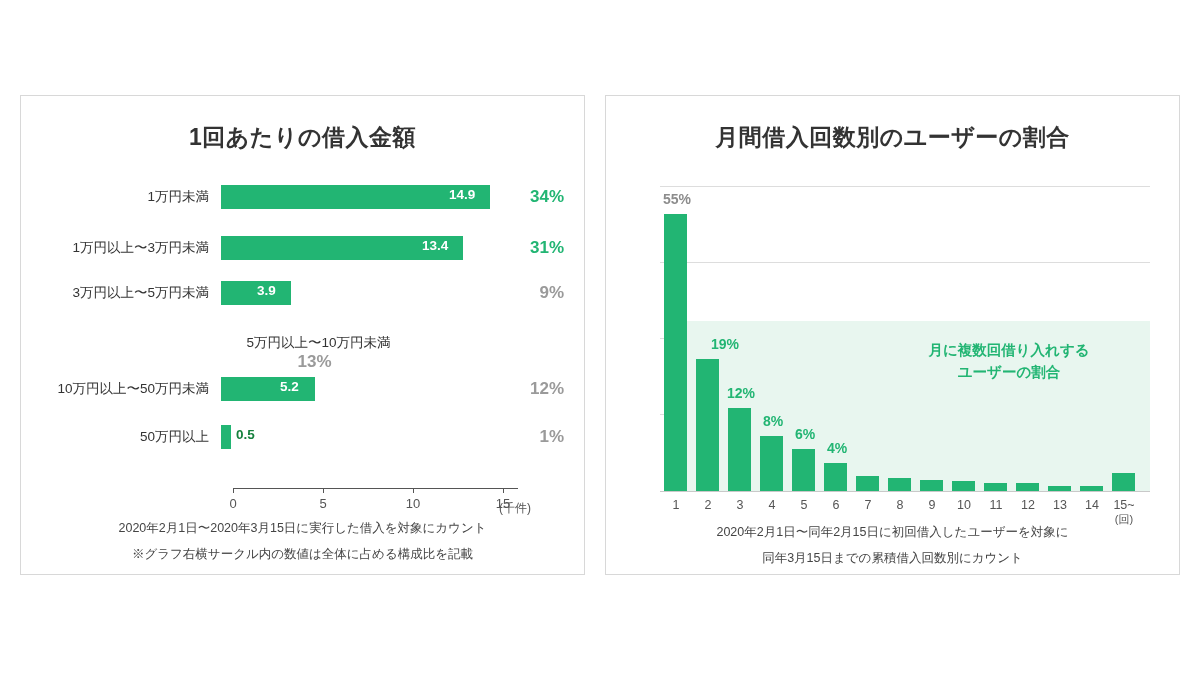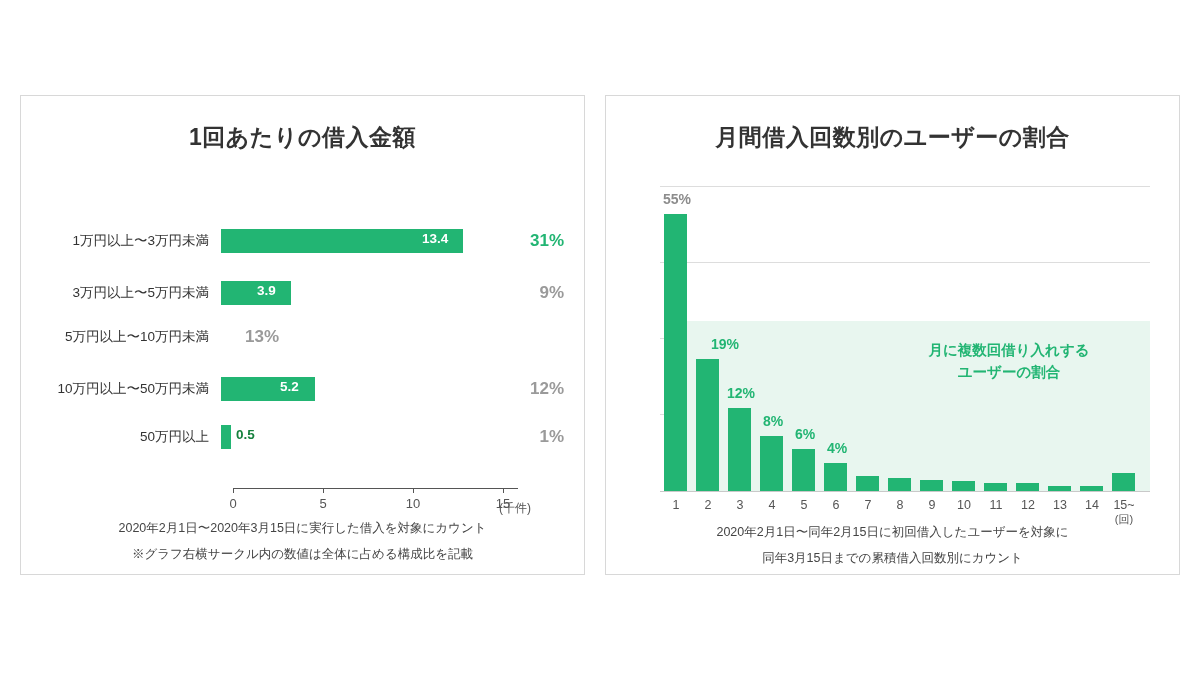--- a/index.html
+++ b/index.html
@@ -204,40 +204,48 @@
 </head>
 <body>
 
 <div class="page">
 
   <div class="panel" id="panel-left">
     <div class="panel-title">1回あたりの借入金額</div>
 
     <div class="hbar-area">
 
-
-      <div class="hbar-row" style="top:44px;">
+      <div class="hbar-row" style="top:0px;">
+        <div class="hbar-label">1万円未満</div>
+        <div class="hbar-track">
+          <div class="hbar-fill" style="width:269px;"></div>
+          <div class="hbar-value" style="left:228px;">14.9</div>
+        </div>
+        <div class="hbar-pct hl">34%</div>
+      </div>
+
+      <div class="hbar-row" style="top:51px;">
         <div class="hbar-label">1万円以上〜3万円未満</div>
         <div class="hbar-track">
           <div class="hbar-fill" style="width:242px;"></div>
           <div class="hbar-value" style="left:201px;">13.4</div>
         </div>
         <div class="hbar-pct hl">31%</div>
       </div>
 
       <div class="hbar-row" style="top:96px;">
         <div class="hbar-label">3万円以上〜5万円未満</div>
         <div class="hbar-track">
           <div class="hbar-fill" style="width:70px;"></div>
           <div class="hbar-value" style="left:36px;">3.9</div>
         </div>
         <div class="hbar-pct">9%</div>
       </div>
 
-      <div class="hbar-row" style="top:140px;">
+      <div class="hbar-row" style="top:160px;flex-direction:column;">
         <div class="hbar-label">5万円以上〜10万円未満</div>
         <div class="hbar-pct">13%</div>
       </div>
 
       <div class="hbar-row" style="top:192px;">
         <div class="hbar-label">10万円以上〜50万円未満</div>
         <div class="hbar-track">
           <div class="hbar-fill" style="width:94px;"></div>
           <div class="hbar-value" style="left:59px;">5.2</div>
         </div>

